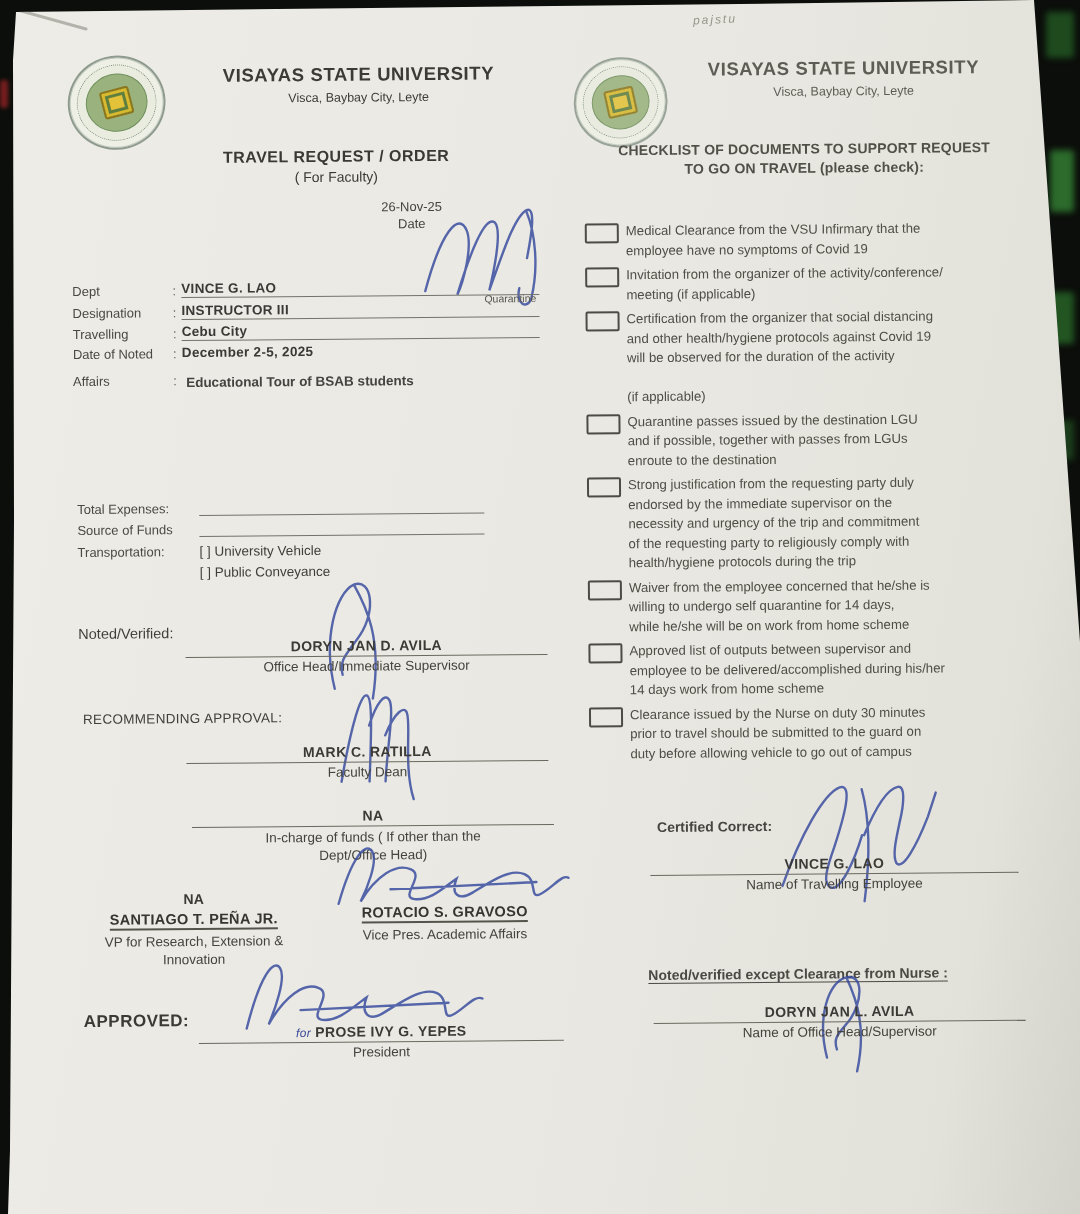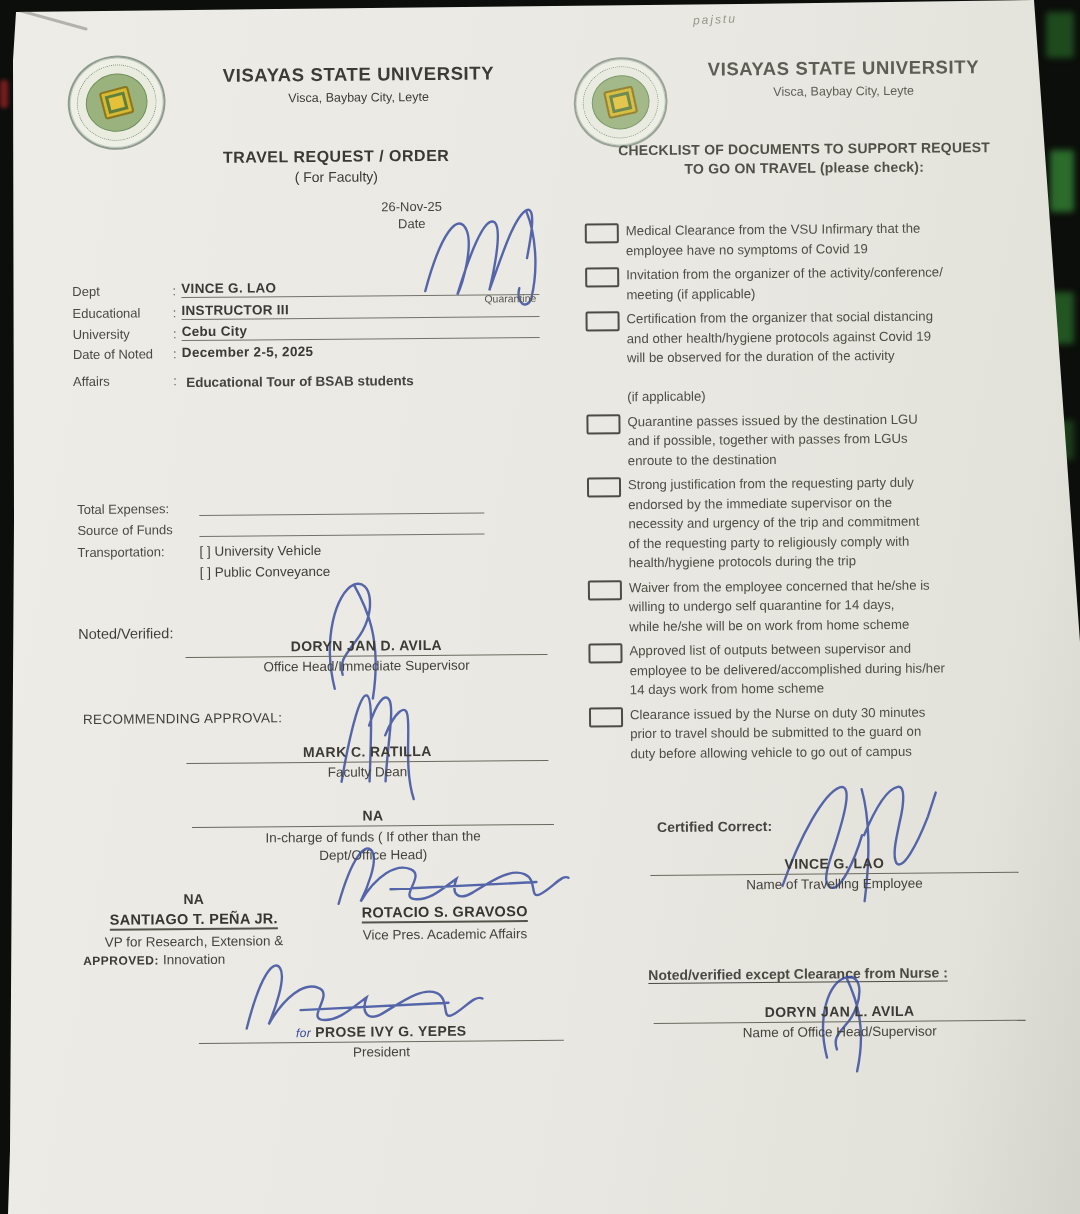--- a/index.html
+++ b/index.html
@@ -64,21 +64,21 @@
   .recc-label{left:82px;top:708px;font-size:13.5px;letter-spacing:.3px;}
   .recc-line{left:185px;top:742px;width:362px;}
   .funds-line{left:190px;top:806px;width:362px;}
   .funds-line .title{line-height:18px;}
   .vp{text-align:center;}
   .vp .na{font-size:14px;font-weight:bold;color:#3b3a35;margin-bottom:3px;}
   .vp .name{display:inline-block;font-size:14.5px;font-weight:bold;letter-spacing:.3px;color:#363530;border-bottom:2px solid #55544c;padding-bottom:1px;}
   .vp .title{font-size:13.5px;color:#44433d;margin-top:3px;line-height:18px;}
   .vp1{left:64px;top:888px;width:254px;}
   .vp2{left:322px;top:902px;width:240px;}
-  .approved-label{left:80px;top:950px;font-size:12px;font-weight:bold;letter-spacing:.5px;color:#3b3a35;}
+  .approved-label{left:80px;top:1008px;font-size:17px;font-weight:bold;letter-spacing:.5px;color:#3b3a35;}
   .approved-line{left:195px;top:1022px;width:365px;}
   .for-pre{font-style:italic;color:#3a4a9a;font-size:12px;margin-right:4px;font-weight:normal;}
   
   .checklist{left:588px;top:222px;width:456px;}
   .chk-item{display:flex;gap:7px;margin-bottom:5px;}
   .chk-box{flex:none;width:30px;height:16px;border:2.4px solid #4c4b45;border-radius:2px;margin-top:2px;background:transparent;}
   .chk-text{font-size:13.2px;line-height:19.5px;color:#4e4d46;white-space:pre-line;}
   .cert-label{left:655px;top:820px;font-size:14px;font-weight:bold;color:#46453f;}
   .cert-line{left:648px;top:858px;width:368px;}
   .nve-label{left:645px;top:968px;font-size:14px;font-weight:bold;color:#4a4943;text-decoration:underline;text-underline-offset:3px;}
@@ -125,26 +125,26 @@
         <path d="M8 92 C24 34 42 12 50 32 C56 48 46 84 40 96 C52 58 68 16 78 24 C86 32 76 76 72 92 C86 54 98 18 110 12 C120 8 114 40 110 60 M110 14 C118 34 122 68 114 100 C110 112 98 106 102 90"></path>
       </svg>
 
       <div class="abs fields">
         <div class="frow" style="top:2px">
           <span class="flabel">Dept</span>
           <span class="fcolon">:</span>
           <span class="fval rule-b">VINCE G. LAO</span>
         </div>
         <div class="frow" style="top:24px">
-          <span class="flabel">Educational</span>
+          <span class="flabel">Designation</span>
           <span class="fcolon">:</span>
           <span class="fval rule-b">INSTRUCTOR III</span>
         </div>
         <div class="frow" style="top:45px">
-          <span class="flabel">University</span>
+          <span class="flabel">Travelling</span>
           <span class="fcolon">:</span>
           <span class="fval rule-b">Cebu City</span>
         </div>
         <div class="frow" style="top:66px">
           <span class="flabel">Date of Noted</span>
           <span class="fcolon">:</span>
           <span class="fval">December 2-5, 2025</span>
         </div>
         <div class="frow" style="top:94px">
           <span class="flabel">Affairs</span>

